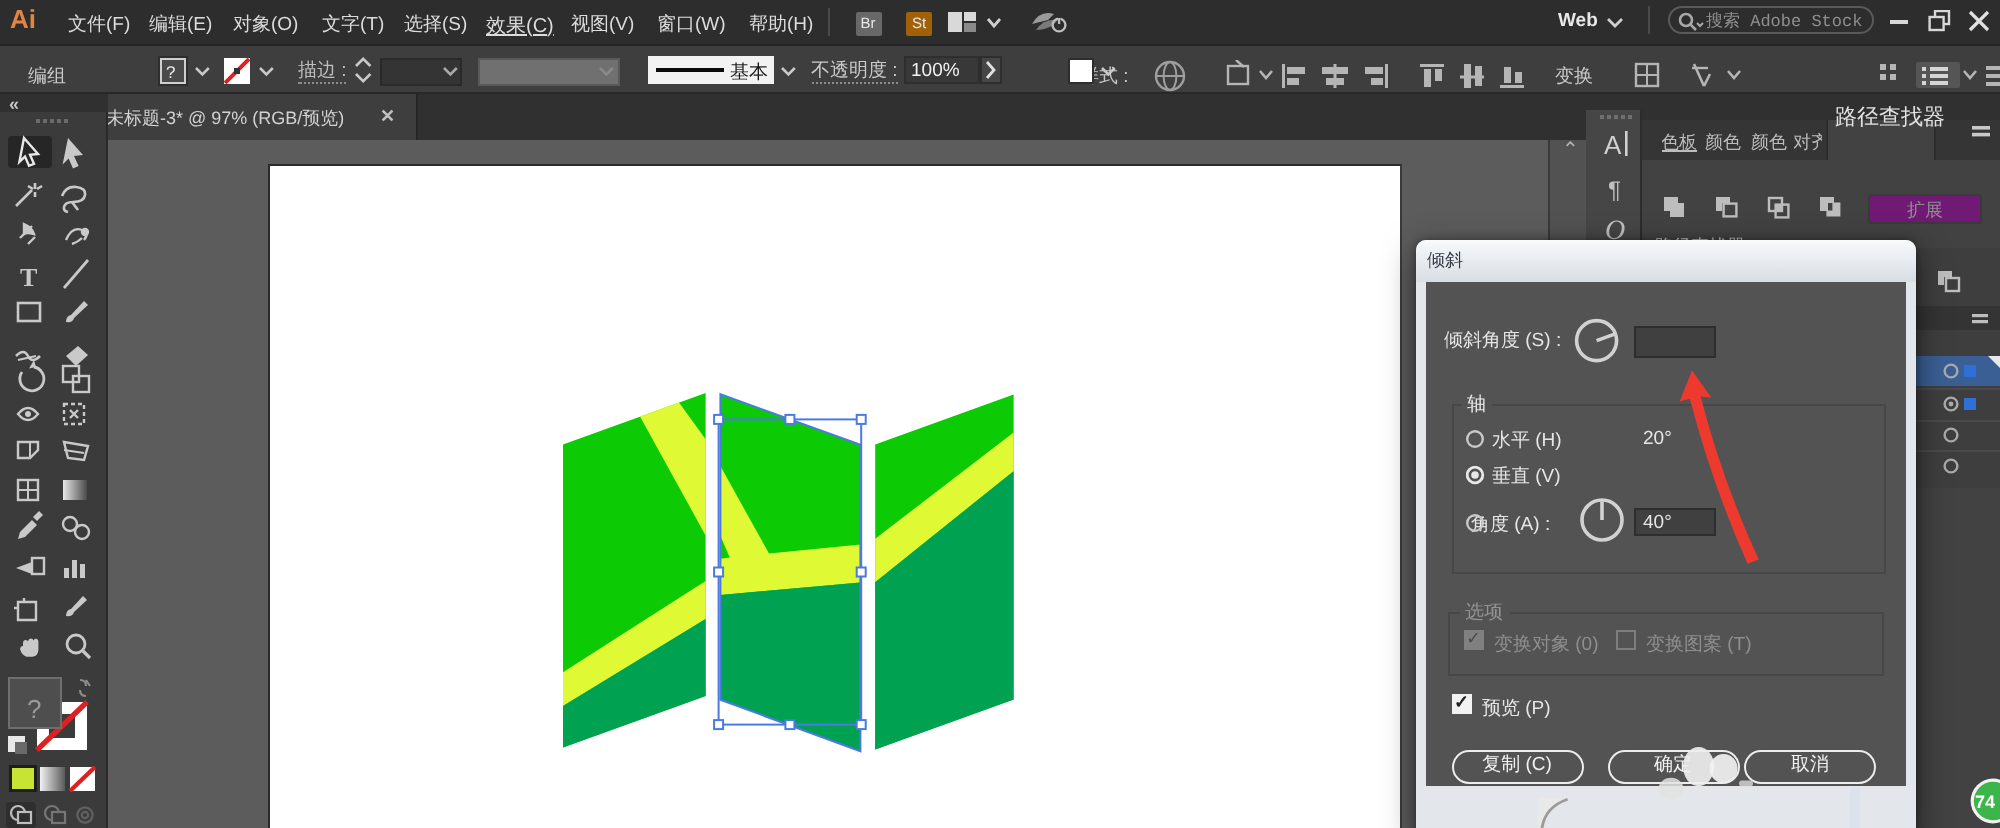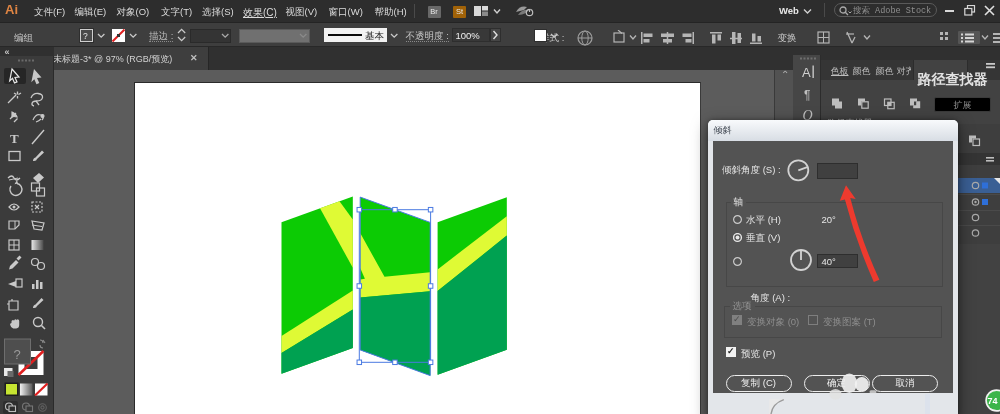--- a/index.html
+++ b/index.html
@@ -330,21 +330,21 @@
     <text x="9.5" y="64.5" font-size="14" font-style="italic" fill="#c0c0c0" font-family="Liberation Serif,serif">O</text>
   </svg>
 
   <div class="abs" id="rightdock" style="left:821px;top:60px;width:179px;height:354px;background:#424242;"></div>
   <div class="abs" style="left:821px;top:60px;width:179px;height:20px;background:#353535;"></div>
   <div class="abs" style="left:913px;top:60px;width:55px;height:20px;background:#424242;border-left:1px solid #2c2c2c;border-right:1px solid #2c2c2c;box-sizing:border-box;"></div>
   <div class="abs txt" style="left:830.5px;top:64.5px;font-size:9px;color:#bdbdbd;width:21px;overflow:hidden;text-decoration:underline;">色板</div>
   <div class="abs txt" style="left:852.5px;top:64.5px;font-size:9px;color:#bdbdbd;">颜色</div>
   <div class="abs txt" style="left:875.5px;top:64.5px;font-size:9px;color:#bdbdbd;">颜色</div>
   <div class="abs txt" style="left:896.5px;top:64.5px;font-size:9px;color:#bdbdbd;width:14px;overflow:hidden;">对齐</div>
-  <div class="abs txt" style="left:917.5px;top:71px;font-size:14px;color:#e2e2e2;font-weight:bold;">路径查找器</div>
+  <div class="abs txt" style="left:917.5px;top:51px;font-size:11px;color:#e2e2e2;">路径查找器</div>
   <svg class="abs" style="left:986px;top:63px;" width="12" height="7">
     <rect x="0" y="0" width="9" height="1.8" fill="#c9c9c9"></rect>
       <rect x="0" y="3.4" width="9" height="1.8" fill="#c9c9c9"></rect>
   </svg>
   <div class="abs txt" style="left:783px;top:80.5px;font-size:10px;color:#c9c9c9;margin-top:39px;">形状模式 :</div>
   <svg class="abs" style="left:830px;top:96px;" width="100" height="18">
     <g fill="#bdbdbd">
       <path d="M2 2.5 h7 v3 h3 v7 h-7 v-3 h-3z"></path>
       <g transform="translate(26,0)">
           <path d="M2 2.5 h7 v3 h-4 v4 h-3z"></path>
@@ -354,21 +354,21 @@
           <rect x="2.5" y="3" width="6.5" height="6.5" fill="none" stroke="#bdbdbd" stroke-width="1.2"></rect>
           <rect x="5.8" y="6.3" width="6.4" height="6.4" fill="none" stroke="#bdbdbd" stroke-width="1.2"></rect>
           <rect x="5.8" y="6.3" width="3.2" height="3.2" fill="#bdbdbd"></rect>
         </g>
       <g transform="translate(78,0)">
           <path d="M2 2.5 h7 v3 h-3 v4 h-4z"></path>
           <path d="M12.2 12.2 h-7 v-3 h3 v-4 h4z"></path>
         </g>
     </g>
   </svg>
-  <div class="abs txt" style="left:934px;top:96.5px;width:57px;height:15.5px;background:#000000;border:1px solid #3a3a3a;border-radius:2px;box-sizing:border-box;text-align:center;font-size:9px;color:#8e8e8e;line-height:14px;">扩展</div>
+  <div class="abs txt" style="left:934px;top:96.5px;width:57px;height:15.5px;background:#701a75;border:1px solid #3a3a3a;border-radius:2px;box-sizing:border-box;text-align:center;font-size:9px;color:#8e8e8e;line-height:14px;">扩展</div>
   <div class="abs txt" style="left:827.5px;top:116.5px;font-size:9px;color:#c9c9c9;">路径查找器 :</div>
 
   <svg class="abs" style="left:958px;top:124px;" width="42" height="120">
     <rect x="0" y="0" width="42" height="120" fill="#3e3e3e"></rect>
     <path d="M11 11.5 h7 v3 h-4 v4 h-3z" fill="#bdbdbd"></path>
       <rect x="15" y="15" width="6.5" height="6.5" fill="none" stroke="#bdbdbd" stroke-width="1.2"></rect>
     <rect x="0" y="29" width="42" height="12" fill="#343434"></rect>
     <rect x="28" y="33" width="8" height="1.6" fill="#bdbdbd"></rect>
       <rect x="28" y="36" width="8" height="1.6" fill="#bdbdbd"></rect>
     <rect x="0" y="54" width="42" height="15" fill="#3a5f94"></rect>
@@ -427,21 +427,21 @@
       <circle cx="11.3" cy="11.3" r="10" fill="none" stroke="#d2d2d2" stroke-width="1.8"></circle>
       <line x1="11.3" y1="11.3" x2="21" y2="7.8" stroke="#d2d2d2" stroke-width="1.8"></line>
     </svg>
     <div class="abs" style="left:109px;top:43.2px;width:41.5px;height:15.9px;background:#404040;border:1px solid #2e2e2e;box-sizing:border-box;"></div>
     <div class="abs txt" style="left:114px;top:46px;font-size:9.5px;color:#e6e6e6;margin-top:48px;">20°</div>
 
     <div class="abs" style="left:18px;top:82.5px;width:215px;height:82.5px;border:1px solid #474747;"></div>
     <div class="abs txt" style="left:23px;top:76px;font-size:9.5px;color:#e6e6e6;background:#535353;padding:0 3px;">轴</div>
     <div class="abs txt" style="left:38.5px;top:94.9px;font-size:9.5px;color:#e6e6e6;">水平 (H)</div>
     <div class="abs txt" style="left:38.5px;top:112.5px;font-size:9.5px;color:#e6e6e6;">垂直 (V)</div>
-    <div class="abs txt" style="left:43px;top:136.8px;font-size:9.5px;color:#e6e6e6;margin-top:36px;">角度 (A) :</div>
+    <div class="abs txt" style="left:28px;top:136.8px;font-size:9.5px;color:#e6e6e6;">角度 (A) :</div>
     <svg class="abs" style="left:25.6px;top:95.5px;" width="10" height="10">
         <circle cx="4.5" cy="4.5" r="3.9" fill="none" stroke="#c9c9c9" stroke-width="1.2"></circle>
       </svg>
     <svg class="abs" style="left:25.6px;top:113.1px;" width="10" height="10">
         <circle cx="4.5" cy="4.5" r="3.9" fill="none" stroke="#e8e8e8" stroke-width="1.4"></circle>
         <circle cx="4.5" cy="4.5" r="1.9" fill="#e8e8e8"></circle>
       </svg>
     <svg class="abs" style="left:25.6px;top:137.4px;" width="10" height="10">
         <circle cx="4.5" cy="4.5" r="3.9" fill="none" stroke="#c9c9c9" stroke-width="1.2"></circle>
       </svg>

